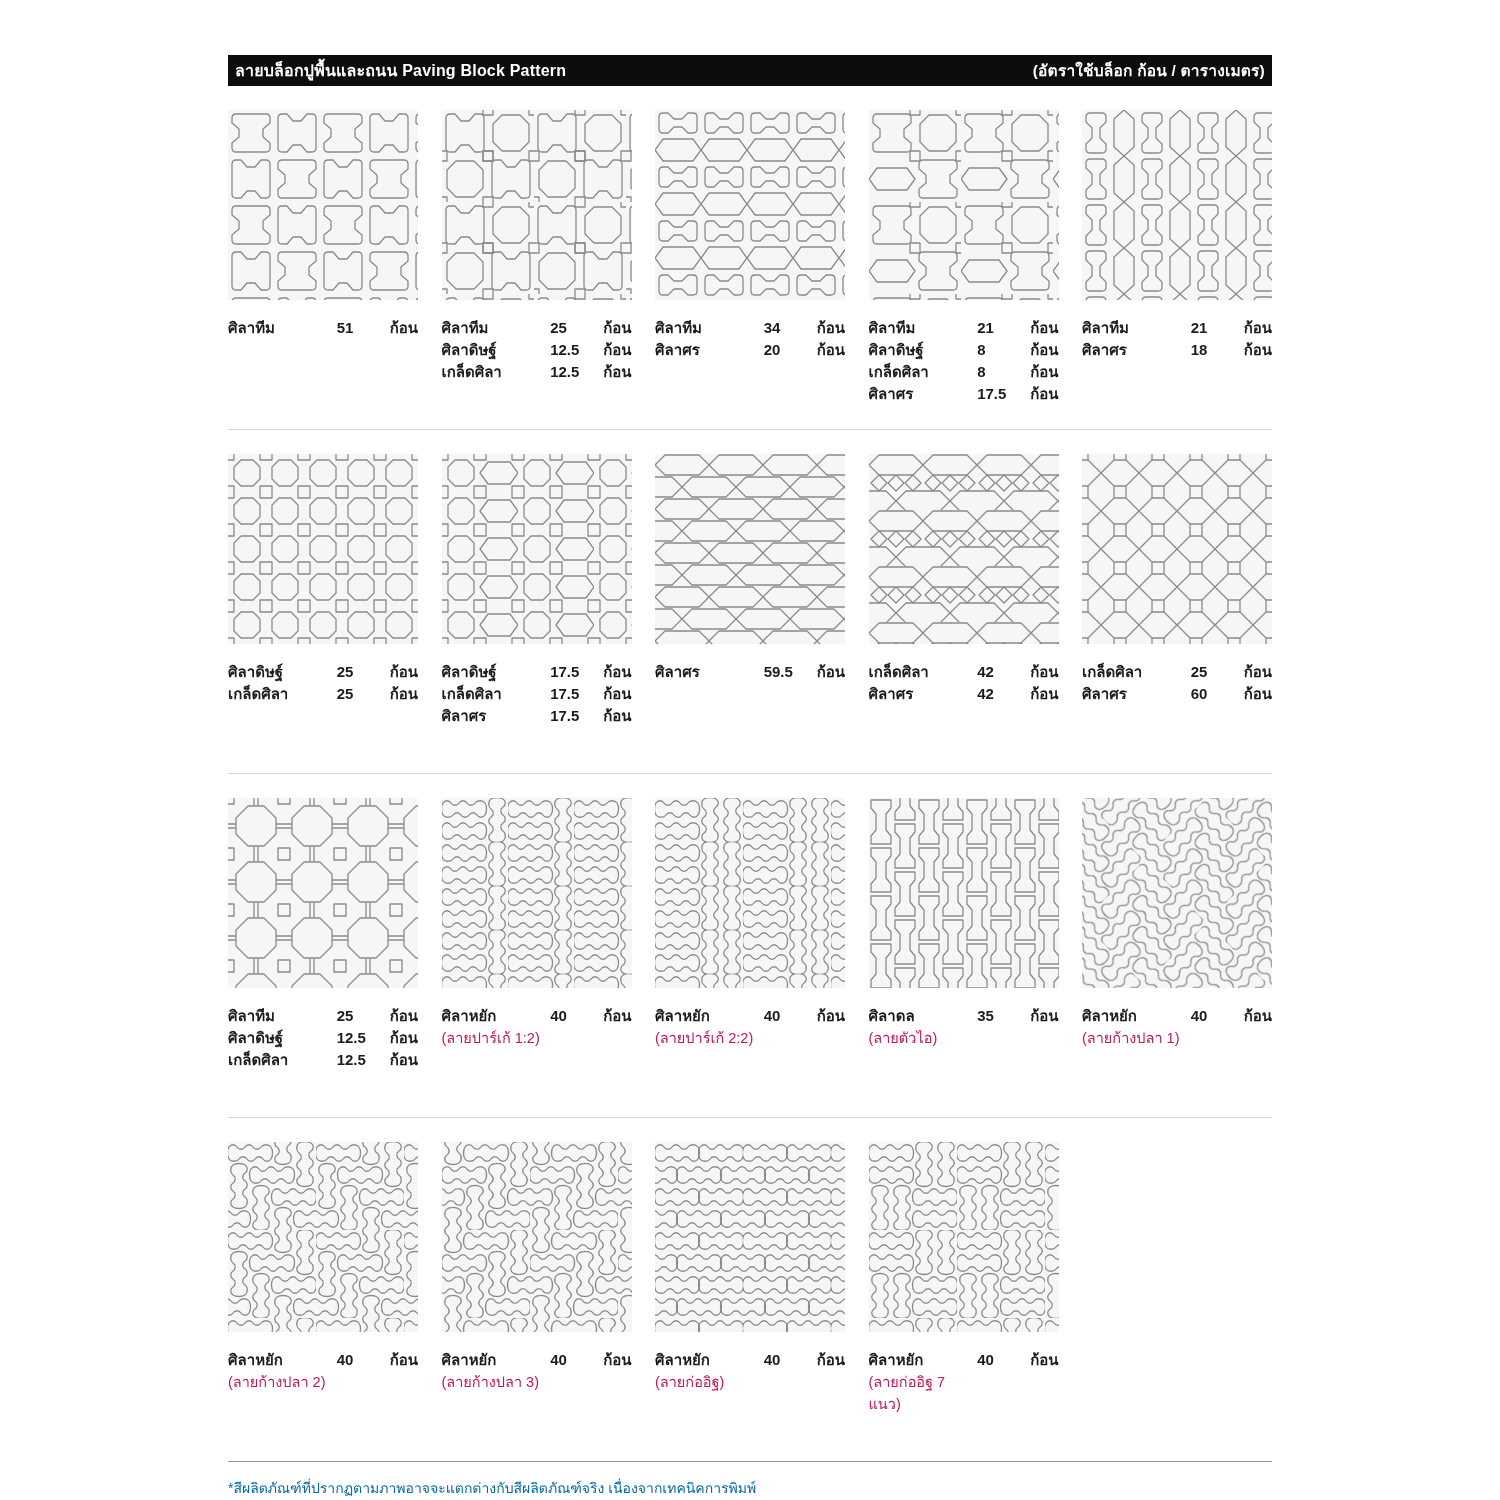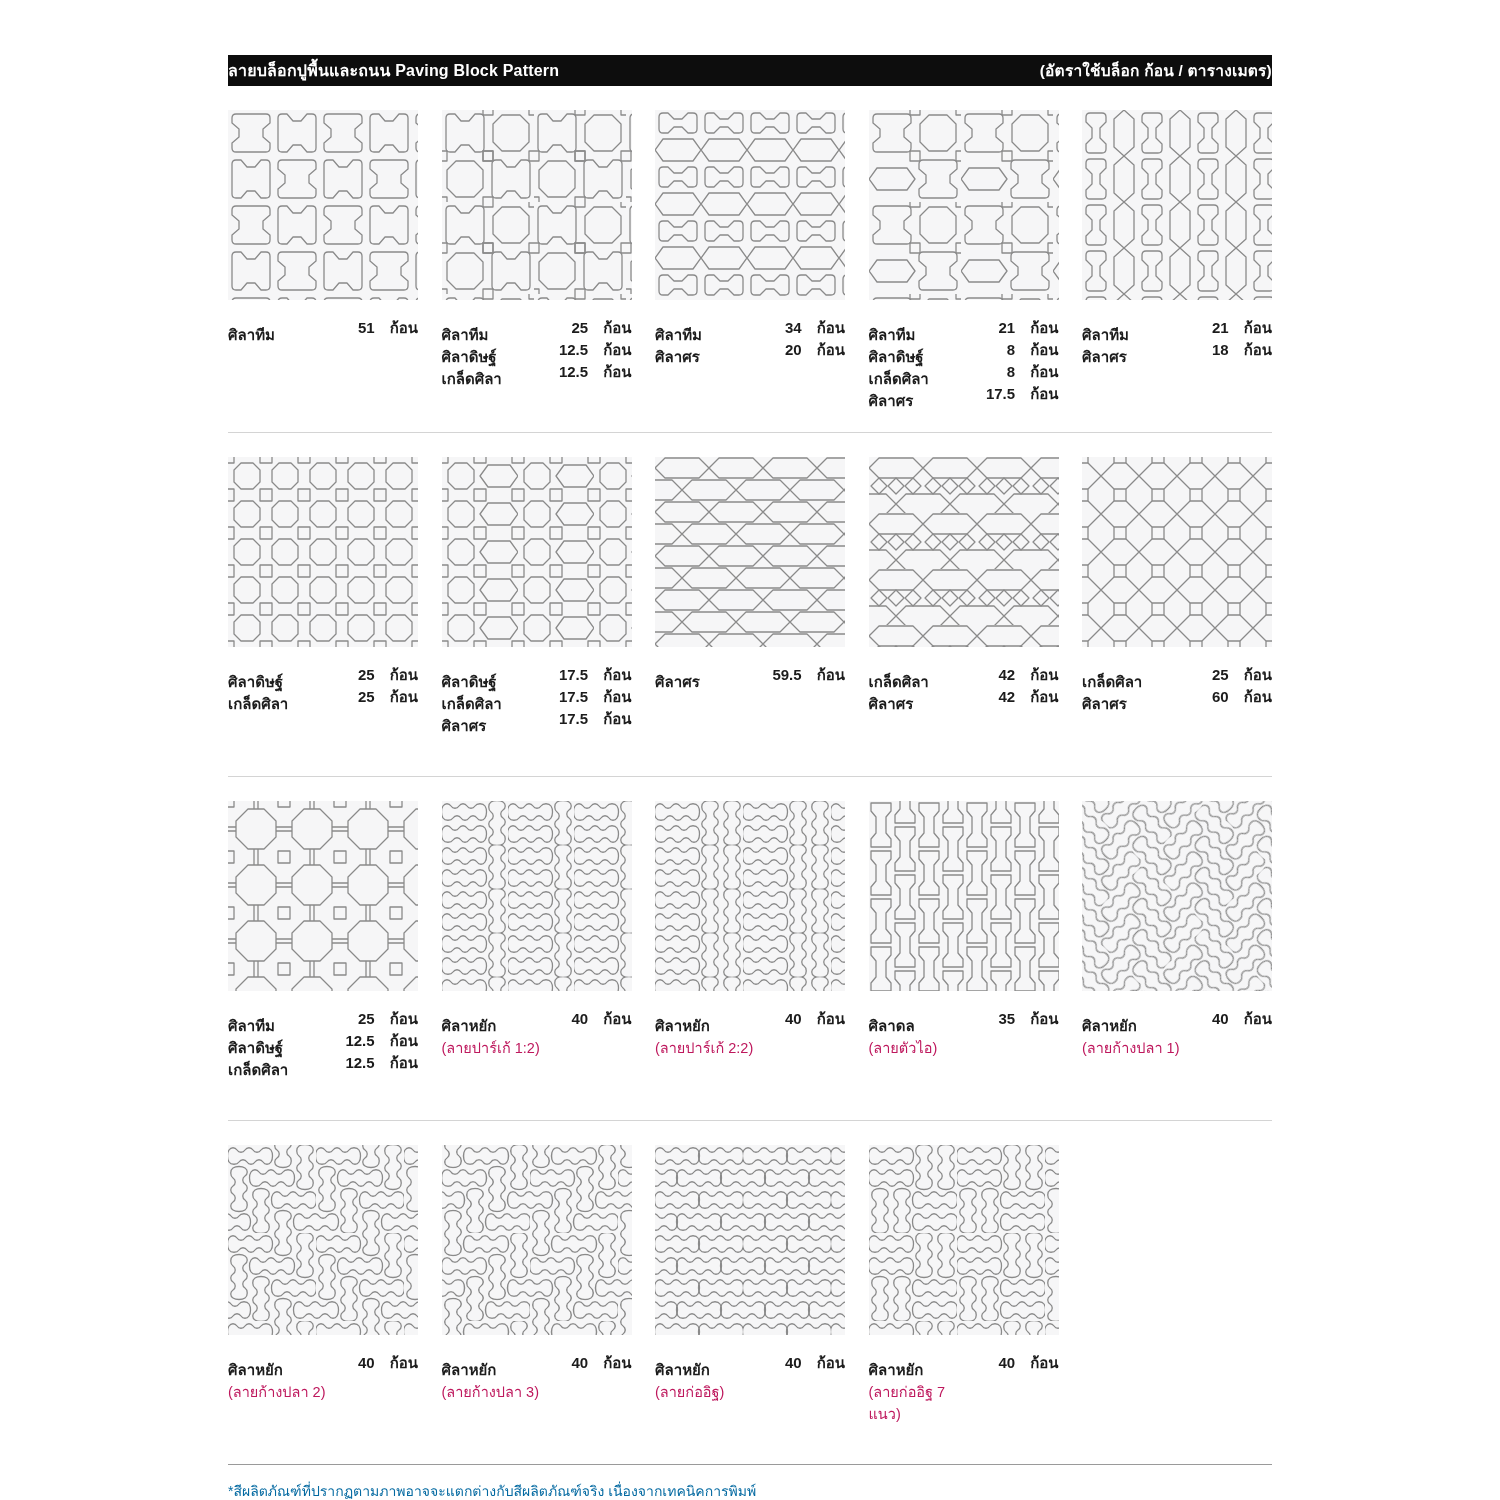--- a/index.html
+++ b/index.html
@@ -2,36 +2,36 @@
 <html><head>
 <meta charset="utf-8">
 <style>
   * { margin:0; padding:0; box-sizing:border-box; }
   html,body { width:1500px; height:1500px; background:#ffffff;
     font-family:"Liberation Sans","DejaVu Sans",sans-serif; color:#1c1c1c; }
   .page { position:relative; width:1500px; height:1500px; overflow:hidden; }
   .content { position:absolute; left:228px; top:55px; width:1044px; }
 
   .hbar { height:31px; background:#0d0d0d; color:#ffffff; display:flex;
-    justify-content:space-between; align-items:center; padding:0 0;
+    justify-content:space-between; align-items:center; padding:0 7px;
     font-size:16px; font-weight:700; letter-spacing:.2px; }
   .hbar .rate { font-weight:700; font-size:15.5px; }
 
   .prow { display:grid; grid-template-columns:repeat(5,190px); column-gap:23.5px;
     margin-top:24px; }
   .cell { }
   .swatch { width:190px; height:190px; display:block; }
 
   .lbl { display:flex; align-items:flex-start; margin-top:17px; min-height:92px; }
-  .names { flex:1; padding-right:4px;margin-top:7px; }
+  .names { flex:1; padding-right:4px; }
   .nm { font-size:15px; font-weight:700; line-height:22px; color:#1c1c1c; }
   .note { font-size:14.5px; font-weight:400; line-height:22px; color:#be185d; }
   .qtys { }
   .qt { display:flex; line-height:22px; font-size:15px; font-weight:700; color:#1c1c1c; }
-  .qt .num { min-width:38px; text-align:right; }
+  .qt .num { min-width:38px; text-align:left; }
   .qt .un { margin-left:15px; }
 
   .rowdiv { border-top:1px solid #d4d4d4; margin-top:20px; }
   .rowdiv.last { border-top:1px solid #9a9a9a; }
 
   .footer { margin-top:15px; font-size:14px; font-weight:500; color:#0369a1; }
 
   .svgdefs { position:absolute; width:0; height:0; overflow:hidden; }
 </style>
 </head>

